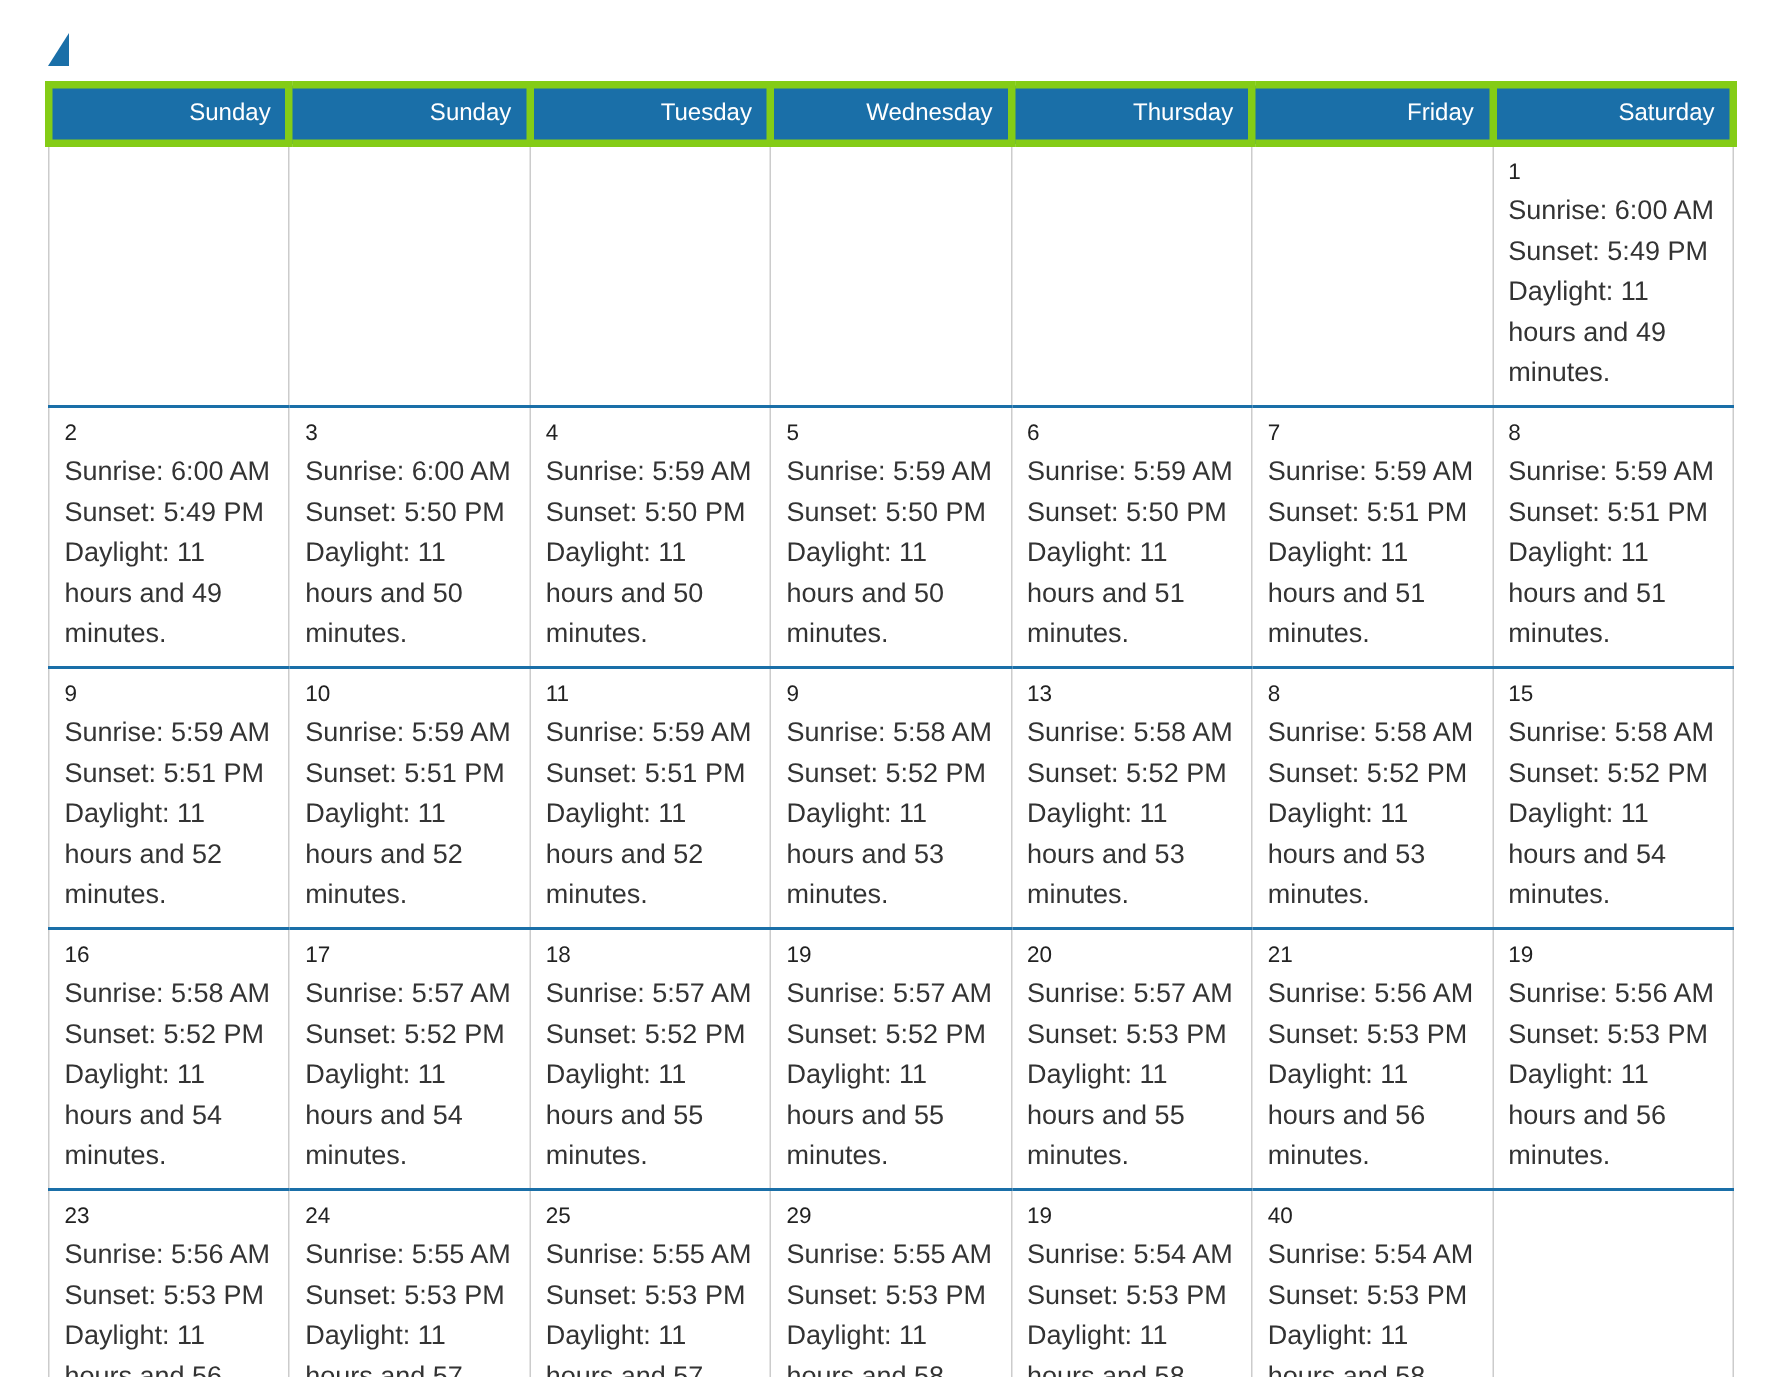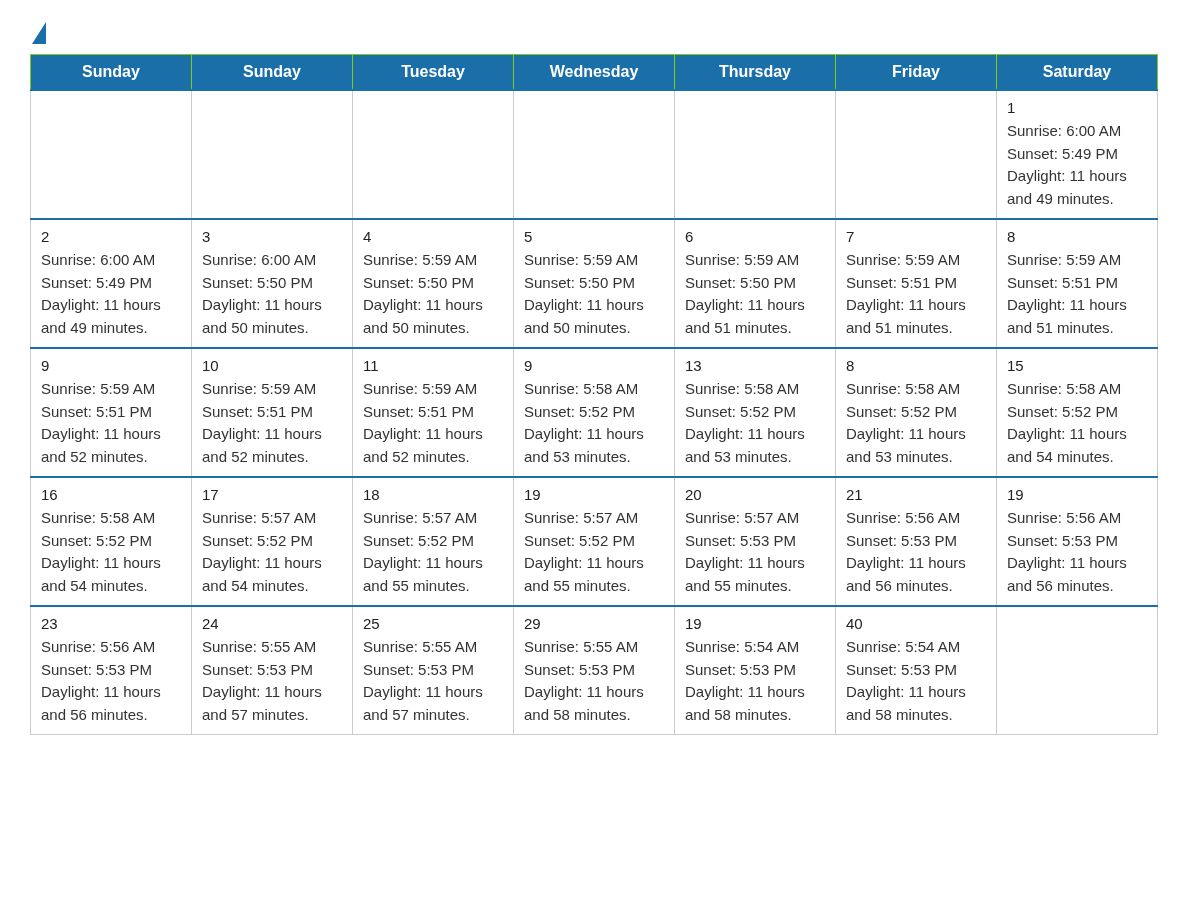--- a/index.html
+++ b/index.html
@@ -57,23 +57,23 @@
     .calendar {
       width: 100%;
       border-collapse: collapse;
       margin-top: 10px;
     }
     .calendar th {
       background-color: #1a6fa8;
       color: #fff;
       padding: 8px 10px;
       font-size: 16px;
-      font-weight: bold;
-      text-align: center;
-      border: 1px solid #84cc16;
+      font-weight: normal;
+      text-align: right;
+      border: 5px solid #84cc16;
     }
     .calendar td {
       vertical-align: top;
       padding: 8px 10px;
       border: 1px solid #aaa;
       width: calc(100% / 7);
       min-height: 100px;
       font-size: 13px;
       color: #333;
       background: #fff;
@@ -84,21 +84,21 @@
       border-left: 1px solid #ccc;
       border-right: 1px solid #ccc;
     }
     .day-number {
       font-size: 15px;
       font-weight: normal;
       margin-bottom: 4px;
       color: #222;
     }
     .day-info {
-      font-size: 15px;
+      font-size: 18px;
       color: #333;
       line-height: 1.5;
     }
     .empty-cell {
       background: #f9f9f9;
     }
     .logo-row1 {
       display: flex;
       align-items: center;
     }

